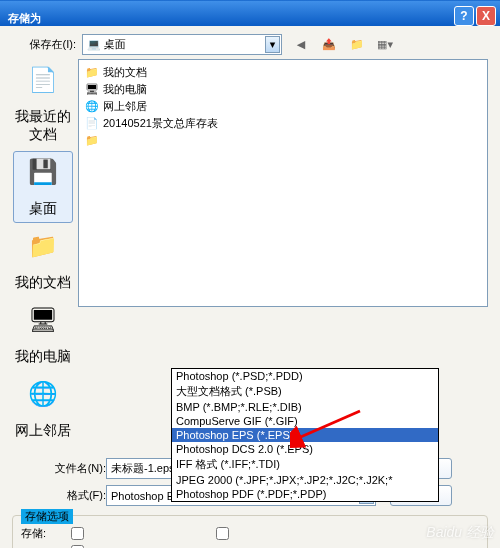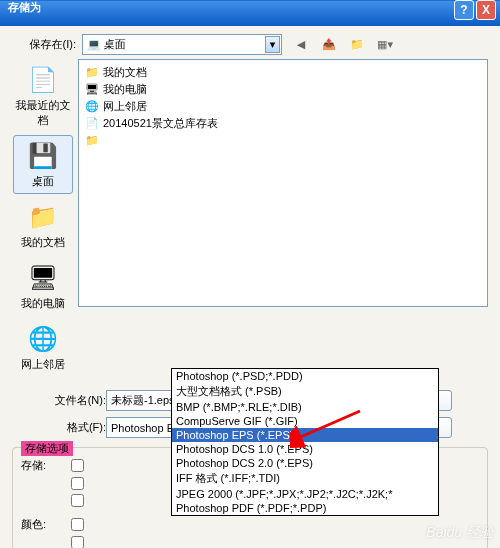--- a/index.html
+++ b/index.html
@@ -1,43 +1,43 @@
 <!DOCTYPE html>
 <html><head>
 <meta charset="utf-8">
 <style>
 *{box-sizing:border-box;margin:0;padding:0;font-family:"Microsoft YaHei","SimSun",sans-serif;font-size:11px}
 body{background:#ece9d8;width:500px;height:548px;overflow:hidden}
-.titlebar{background:linear-gradient(#0a5bc4,#3f8fe8 5%,#0a5bc4);height:26px;display:flex;align-items:flex-start;padding:0 4px;color:#fff}
+.titlebar{background:linear-gradient(#0a5bc4,#3f8fe8 5%,#0a5bc4);height:26px;display:flex;align-items:flex-end;padding:0 4px;color:#fff}
 .titlebar .title{flex:1;font-weight:bold;padding-left:4px}
 .tbtn{width:20px;height:20px;margin-left:2px;border:1px solid #fff;border-radius:3px;display:flex;align-items:center;justify-content:center;color:#fff;font-weight:bold;font-size:12px}
 .help-btn{background:#3f8fe8}
 .close-btn{background:#e35a4f}
 .body{padding:8px 12px;background:#f4f3ee;height:calc(100% - 26px);position:relative}
 .row{display:flex;align-items:center;margin-bottom:2px}
 .col-label{width:70px;text-align:right;padding-right:6px}
 .combo{flex:1;height:21px;border:1px solid #7f9db9;background:#fff;display:flex;align-items:center;padding:0 4px;position:relative}
 .combo .dd{position:absolute;right:1px;top:1px;width:15px;height:17px;background:linear-gradient(#e9f4fd,#bcd8f4);border:1px solid #7f9db9;display:flex;align-items:center;justify-content:center}
 .toolbar{display:flex;gap:10px;margin-left:10px}
 .tool{width:18px;height:18px;display:flex;align-items:center;justify-content:center;color:#666}
 .main-area{display:flex;gap:4px;margin-top:4px}
 .sidebar{width:62px;display:flex;flex-direction:column;align-items:center;gap:2px}
 .sb-item{width:60px;display:flex;flex-direction:column;align-items:center;padding:4px 0;border:1px solid transparent;border-radius:3px}
 .sb-item.sel{border:1px solid #7da2ce;background:#e5effb}
 .sb-ico{width:32px;height:32px;display:flex;align-items:center;justify-content:center;font-size:24px}
-.sb-lbl{font-size:11px;margin-top:2px;text-align:center}
+.sb-lbl{font-size:14px;margin-top:12px;text-align:center}
 .file-list{flex:1;height:248px;border:1px solid #7f9db9;background:#fff;padding:4px;overflow:auto}
 .fl-item{display:flex;align-items:center;gap:4px;height:17px;padding:0 2px}
 .fl-ico{width:14px;height:14px;display:flex;align-items:center;justify-content:center}
 .btn{width:62px;height:21px;border:1px solid #7f9db9;background:linear-gradient(#fff,#eef3fa);border-radius:3px;display:flex;align-items:center;justify-content:center}
 .field-row{display:flex;align-items:center;padding:3px 0}
 .field-row .lab{width:94px;text-align:right;padding-left:20px}
 .field-row .combo{width:270px;flex:none}
 .opt-group{border:1px solid #d0cdbf;border-radius:4px;padding:8px 8px 6px;margin-top:6px;position:relative}
-.opt-group .legend{position:absolute;top:-7px;left:8px;background:#ec4899;padding:0 4px}
+.opt-group .legend{position:absolute;top:-7px;left:8px;background:#0ea5e9;padding:0 4px}
 .optrow{display:flex;align-items:center;gap:6px;padding:2px 0}
 .dropdown-list{position:absolute;left:171px;top:342px;width:268px;border:1px solid #000;background:#fff;z-index:10}
 .dl-item{padding:1px 4px;font-family:Liberation Sans, sans-serif;white-space:nowrap;overflow:hidden}
 .dl-item.sel{background:#316ac5;color:#fff}
 .arrow{position:absolute;left:290px;top:383px;z-index:20;pointer-events:none}
 .watermark{position:absolute;right:6px;bottom:6px;color:#fff;opacity:.6;font-size:14px;font-style:italic;text-shadow:0 0 3px rgba(0,0,0,.3)}
 input[type=checkbox]{width:13px;height:13px}
 </style>
 </head>
 <body>
@@ -156,21 +156,20 @@
       </div>
 
   </div>
 
   <div class="dropdown-list" id="ddl">
       <div class="dl-item">Photoshop (*.PSD;*.PDD)</div>
       <div class="dl-item">大型文档格式 (*.PSB)</div>
       <div class="dl-item">BMP (*.BMP;*.RLE;*.DIB)</div>
       <div class="dl-item">CompuServe GIF (*.GIF)</div>
       <div class="dl-item sel">Photoshop EPS (*.EPS)</div>
-      <div class="dl-item">Photoshop DCS 1.0 (*.EPS)</div>
       <div class="dl-item">Photoshop DCS 2.0 (*.EPS)</div>
       <div class="dl-item">IFF 格式 (*.IFF;*.TDI)</div>
       <div class="dl-item">JPEG 2000 (*.JPF;*.JPX;*.JP2;*.J2C;*.J2K;*</div>
       <div class="dl-item">Photoshop PDF (*.PDF;*.PDP)</div>
     </div>
 
   <svg class="arrow" width="80" height="40">
     <defs>
         <marker id="ah" markerWidth="10" markerHeight="8" refX="2" refY="4" orient="auto">
           <polygon points="0 0, 10 4, 0 8" fill="#e00"></polygon>

